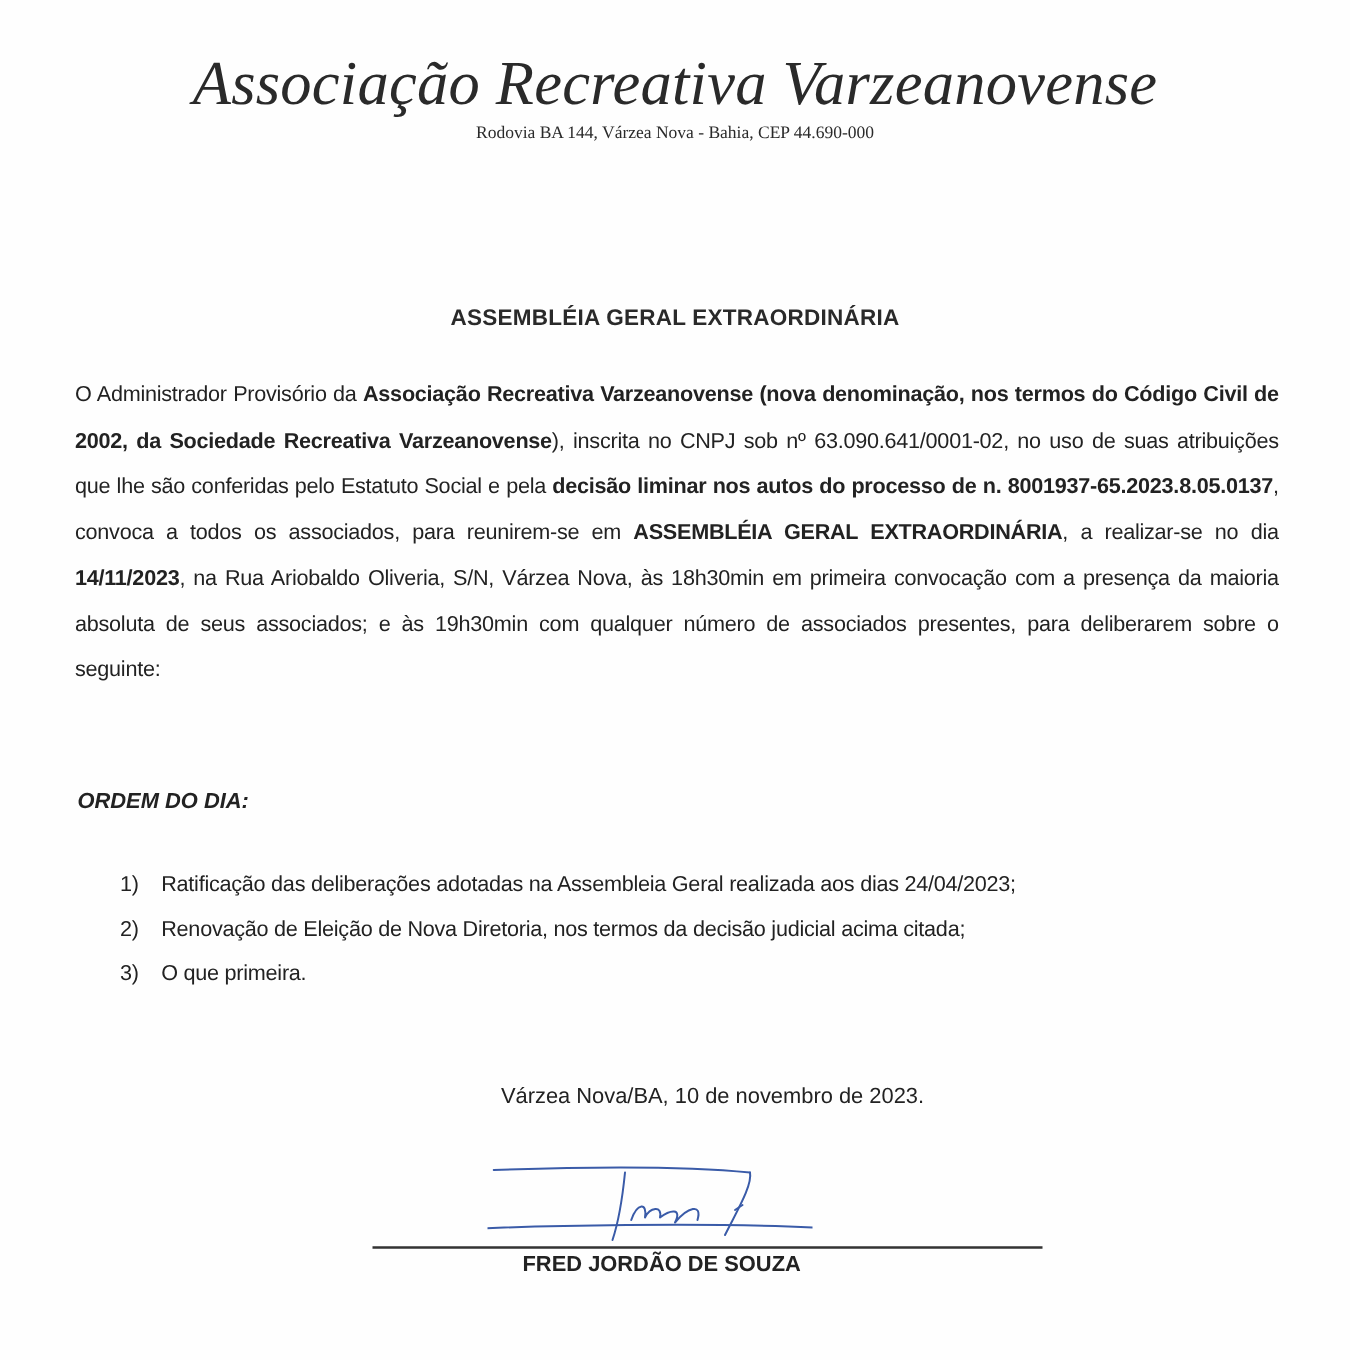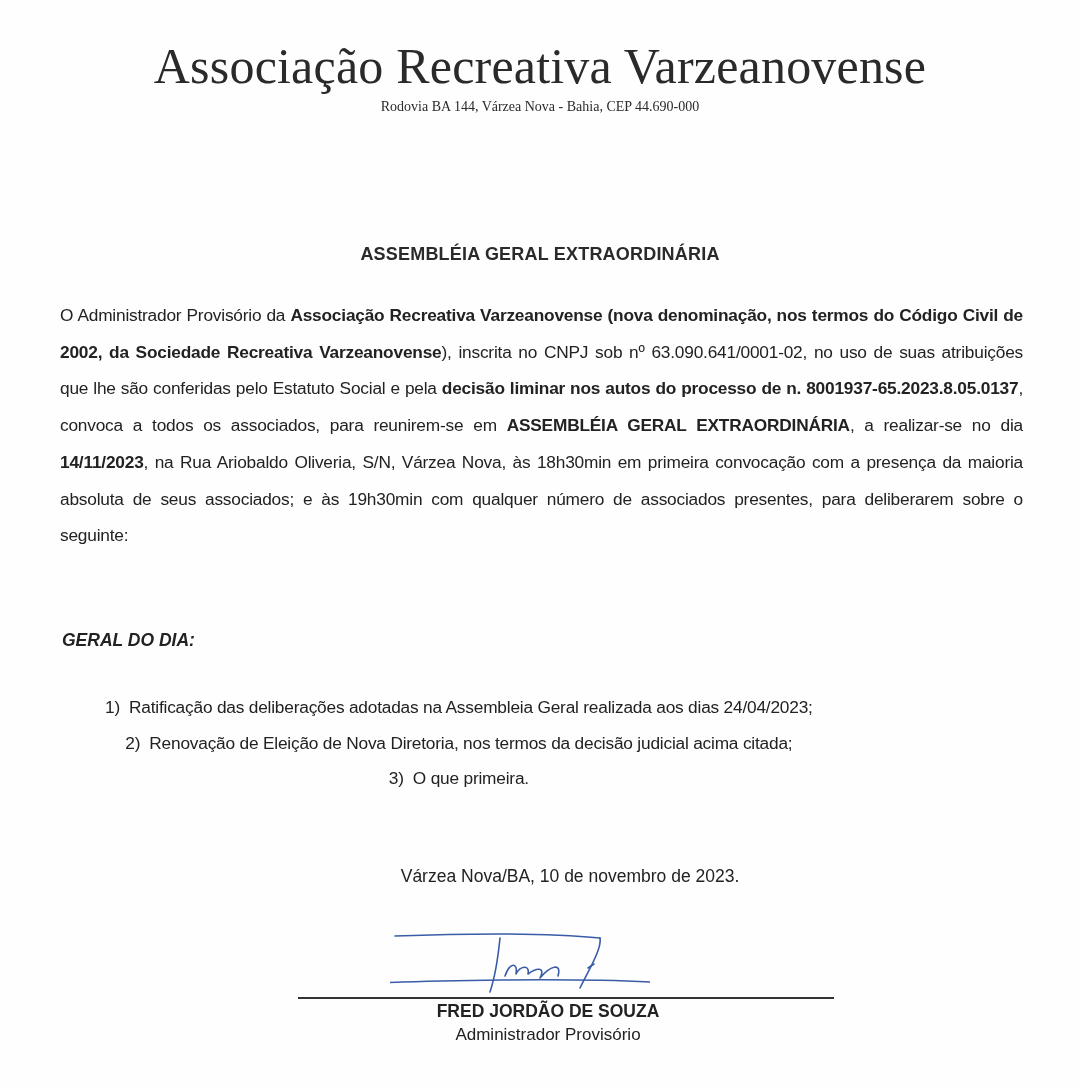--- a/index.html
+++ b/index.html
@@ -1,56 +1,56 @@
 <!DOCTYPE html>
 <html><head>
 <meta charset="utf-8">
 <style>
   html, body { margin: 0; padding: 0; background: #ffffff; }
   body { width: 1080px; height: 1088px; position: relative; overflow: hidden; color: #1e1e1e; }
   .page { position: absolute; left: 0; top: 0; width: 1080px; height: 1088px; background: #fefefe; }
 
   .letterhead { position: absolute; left: 0; top: 38px; width: 1080px; text-align: center; font-family: "Liberation Serif", "DejaVu Serif", serif; color: #2a2a2a; }
-  .lh-name { font-size: 50px; line-height: 56px; letter-spacing: 0.2px; }
+  .lh-name { font-size: 50px; line-height: 56px; letter-spacing: 0.2px; font-style: italic; }
   .lh-cnpj { font-size: 21px; line-height: 26px; margin-top: 2px; }
   .lh-addr { font-size: 14px; line-height: 26px; }
 
   .title { position: absolute; left: 0; top: 244px; width: 1080px; text-align: center; font-family: "Liberation Sans", sans-serif; font-weight: bold; font-size: 18px; color: #2a2a2a; letter-spacing: 0.2px; }
 
   .body-text { position: absolute; left: 60px; top: 297px; width: 963px; font-family: "Liberation Sans", sans-serif; font-size: 17.3px; line-height: 36.7px; text-align: justify; color: #222; letter-spacing: -0.2px; }
   .body-text b { font-weight: bold; }
 
   .agenda-title { position: absolute; left: 62px; top: 630px; font-family: "Liberation Sans", sans-serif; font-weight: bold; font-style: italic; font-size: 17.5px; color: #222; }
 
-  .agenda { position: absolute; left: 96px; top: 690px; list-style: none; margin: 0; padding: 0; font-family: "Liberation Sans", sans-serif; font-size: 17.3px; color: #222; letter-spacing: -0.2px; text-align: center; }
+  .agenda { position: absolute; left: 96px; top: 690px; list-style: none; margin: 0; padding: 0; font-family: "Liberation Sans", sans-serif; font-size: 17.3px; color: #222; letter-spacing: -0.2px; }
   .agenda li { height: 35.5px; line-height: 35.5px; }
   .agenda .num { display: inline-block; width: 33px; }
 
   .place-date { position: absolute; left: 0; top: 866px; width: 1140px; text-align: center; font-family: "Liberation Sans", sans-serif; font-size: 17.5px; color: #222; }
 
   .signature { position: absolute; left: 390px; top: 928px; width: 260px; height: 68px; }
   .sig-line { position: absolute; left: 298px; top: 997px; width: 536px; height: 2px; background: #333; }
-  .signer-name { position: absolute; left: 418px; top: 1001px; width: 260px; text-align: center; font-family: "Liberation Sans", sans-serif; font-weight: bold; font-size: 17.5px; color: #222; }
+  .signer-name { position: absolute; left: 418px; top: 1001px; width: 260px; font-family: "Liberation Sans", sans-serif; font-weight: bold; font-size: 17.5px; color: #222; }
   .signer-role { position: absolute; left: 418px; top: 1025px; width: 260px; text-align: center; font-family: "Liberation Sans", sans-serif; font-size: 17px; color: #222; }
 </style>
 </head>
 <body>
 
 <div class="page">
 
   <div class="letterhead">
     <div class="lh-name">Associação Recreativa Varzeanovense</div>
     <div class="lh-addr">Rodovia BA 144, Várzea Nova - Bahia, CEP 44.690-000</div>
   </div>
 
   <div class="title">ASSEMBLÉIA GERAL EXTRAORDINÁRIA</div>
 
   <div class="body-text"><span>O Administrador Provisório da </span><b>Associação Recreativa Varzeanovense (nova denominação, nos termos do Código Civil de 2002, da Sociedade Recreativa Varzeanovense</b><span>), inscrita no CNPJ sob nº 63.090.641/0001-02, no uso de suas atribuições que lhe são conferidas pelo Estatuto Social e pela </span><b>decisão liminar nos autos do processo de n. 8001937-65.2023.8.05.0137</b><span>, convoca a todos os associados, para reunirem-se em </span><b>ASSEMBLÉIA GERAL EXTRAORDINÁRIA</b><span>, a realizar-se no dia </span><b>14/11/2023</b><span>, na Rua Ariobaldo Oliveria, S/N, Várzea Nova, às 18h30min em primeira convocação com a presença da maioria absoluta de seus associados; e às 19h30min com qualquer número de associados presentes, para deliberarem sobre o seguinte:</span></div>
 
-  <div class="agenda-title">GERAL DO DIA:</div>
+  <div class="agenda-title">ORDEM DO DIA:</div>
 
   <ol class="agenda">
     <li><span class="num">1)</span><span>Ratificação das deliberações adotadas na Assembleia Geral realizada aos dias 24/04/2023;</span></li>
     <li><span class="num">2)</span><span>Renovação de Eleição de Nova Diretoria, nos termos da decisão judicial acima citada;</span></li>
     <li><span class="num">3)</span><span>O que primeira.</span></li>
   </ol>
 
   <div class="place-date">Várzea Nova/BA, 10 de novembro de 2023.</div>
 
   <svg class="signature" viewBox="0 0 260 68" xmlns="http://www.w3.org/2000/svg">
@@ -59,15 +59,14 @@
       <path d="M210 10 C 212 20, 200 40, 190 60"></path>
       <path d="M110 10 C 108 30, 104 52, 100 64"></path>
       <path d="M-30 56 C 40 52, 180 50, 260 54"></path>
       <path d="M115 48 C 120 34, 128 34, 126 46 C 130 38, 140 36, 138 46 C 146 40, 156 38, 150 50 C 160 38, 172 34, 168 48"></path>
       <path d="M198 40 L 204 36"></path>
     </g>
   </svg>
 
   <div class="sig-line"></div>
   <div class="signer-name">FRED JORDÃO DE SOUZA</div>
-  <div class="signer-role">Administrador Provisório</div>
 
 </div>
 
 </body></html>

